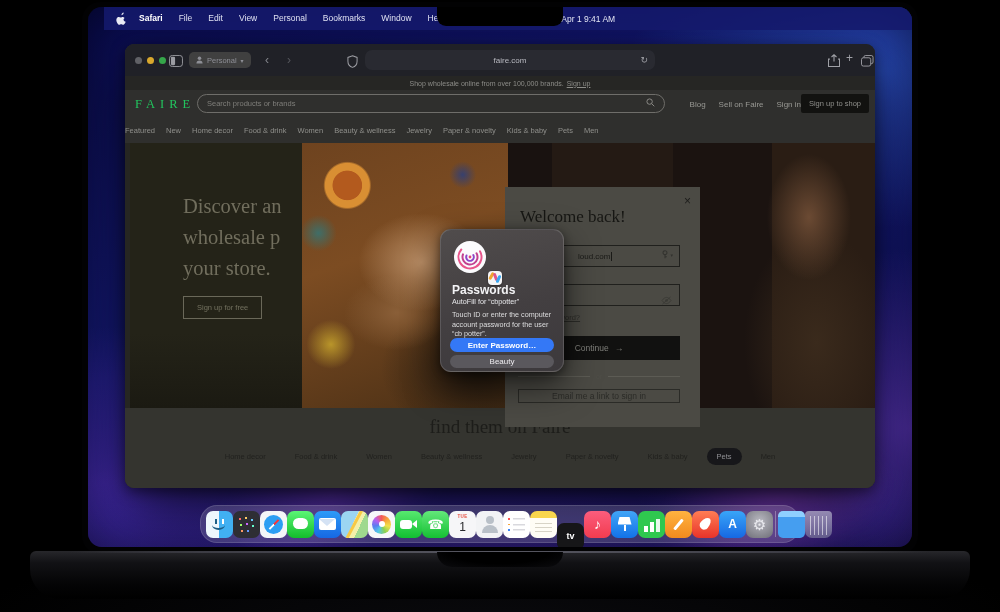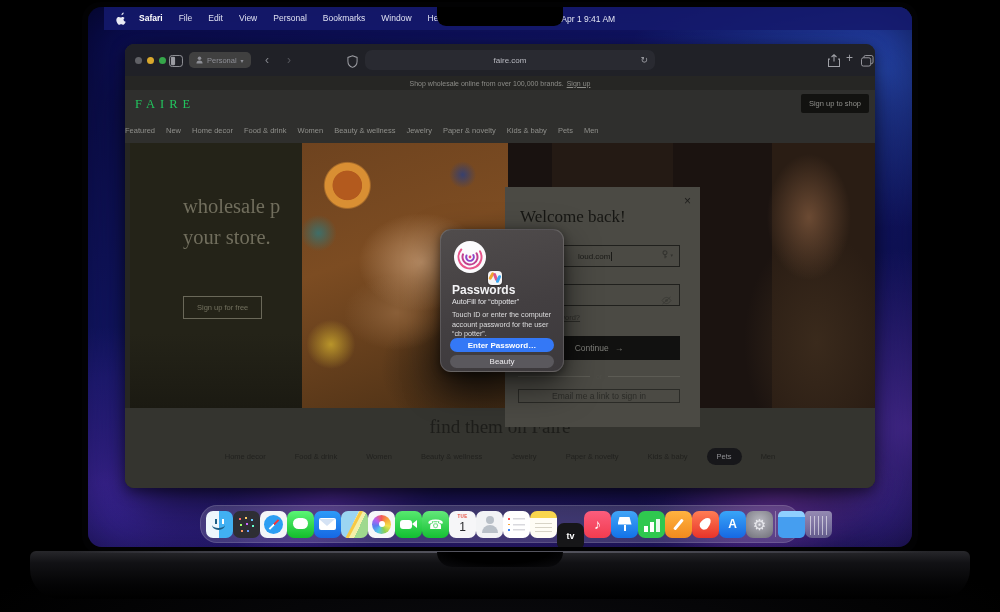--- a/index.html
+++ b/index.html
@@ -325,20 +325,34 @@
 
       <div class="content">
 
         <div class="announce">
           <span>Shop wholesale online from over 100,000 brands.</span>
           <span class="link">Sign up</span>
         </div>
 
         <div class="site-header">
           <span class="faire-logo serif">FAIRE</span>
+          <div class="search">
+            <span>Search products or brands</span>
+            <span class="mag">
+              <svg width="9" height="9" viewBox="0 0 10 10">
+                  <circle cx="4" cy="4" r="3" fill="none" stroke="#8b8a86" stroke-width="1.1"></circle>
+                  <line x1="6.3" y1="6.3" x2="9.2" y2="9.2" stroke="#8b8a86" stroke-width="1.1"></line>
+                </svg>
+            </span>
+          </div>
+          <div class="hdr-links">
+              <div class="hlink">Blog</div>
+              <div class="hlink">Sell on Faire</div>
+              <div class="hlink">Sign in</div>
+            </div>
           <span class="signup-btn">Sign up to shop</span>
         </div>
 
         <div class="cat-nav">
             <div class="cat">Featured</div>
             <div class="cat">New</div>
             <div class="cat">Home decor</div>
             <div class="cat">Food &amp; drink</div>
             <div class="cat">Women</div>
             <div class="cat">Beauty &amp; wellness</div>
@@ -347,20 +361,21 @@
             <div class="cat">Kids &amp; baby</div>
             <div class="cat">Pets</div>
             <div class="cat">Men</div>
           </div>
 
         <div class="hero">
           <div class="hero-left"></div>
           <div class="hero-center"></div>
           <div class="hero-right"></div>
           <div class="hero-heading serif">
+              <div class="hero-line">Discover an</div>
               <div class="hero-line">wholesale p</div>
               <div class="hero-line">your store.</div>
             </div>
           <button class="hero-cta">Sign up for free</button>
           <div class="photo-caption">
             <div>Howard Gee, Founder of AB Fits</div>
             <div>San Francisco, CA</div>
           </div>
         </div>
 

